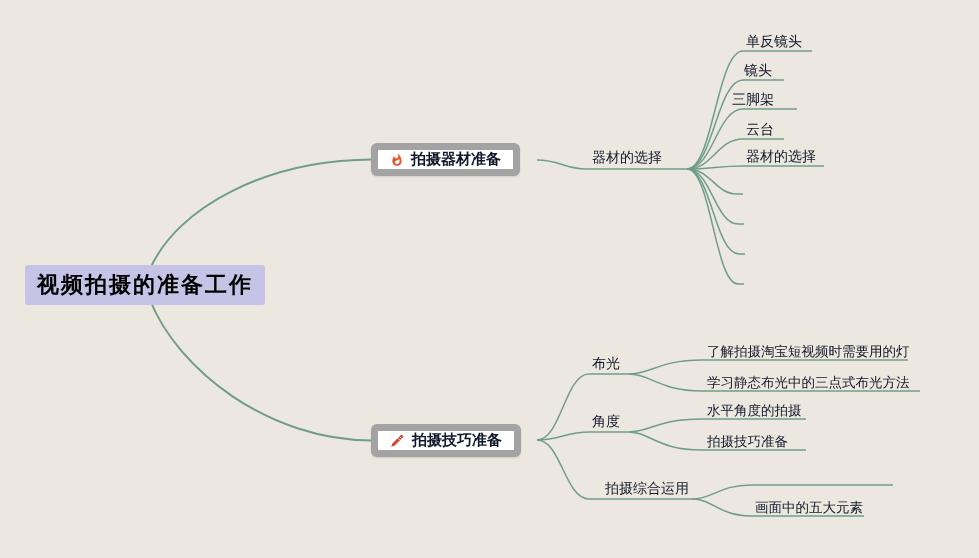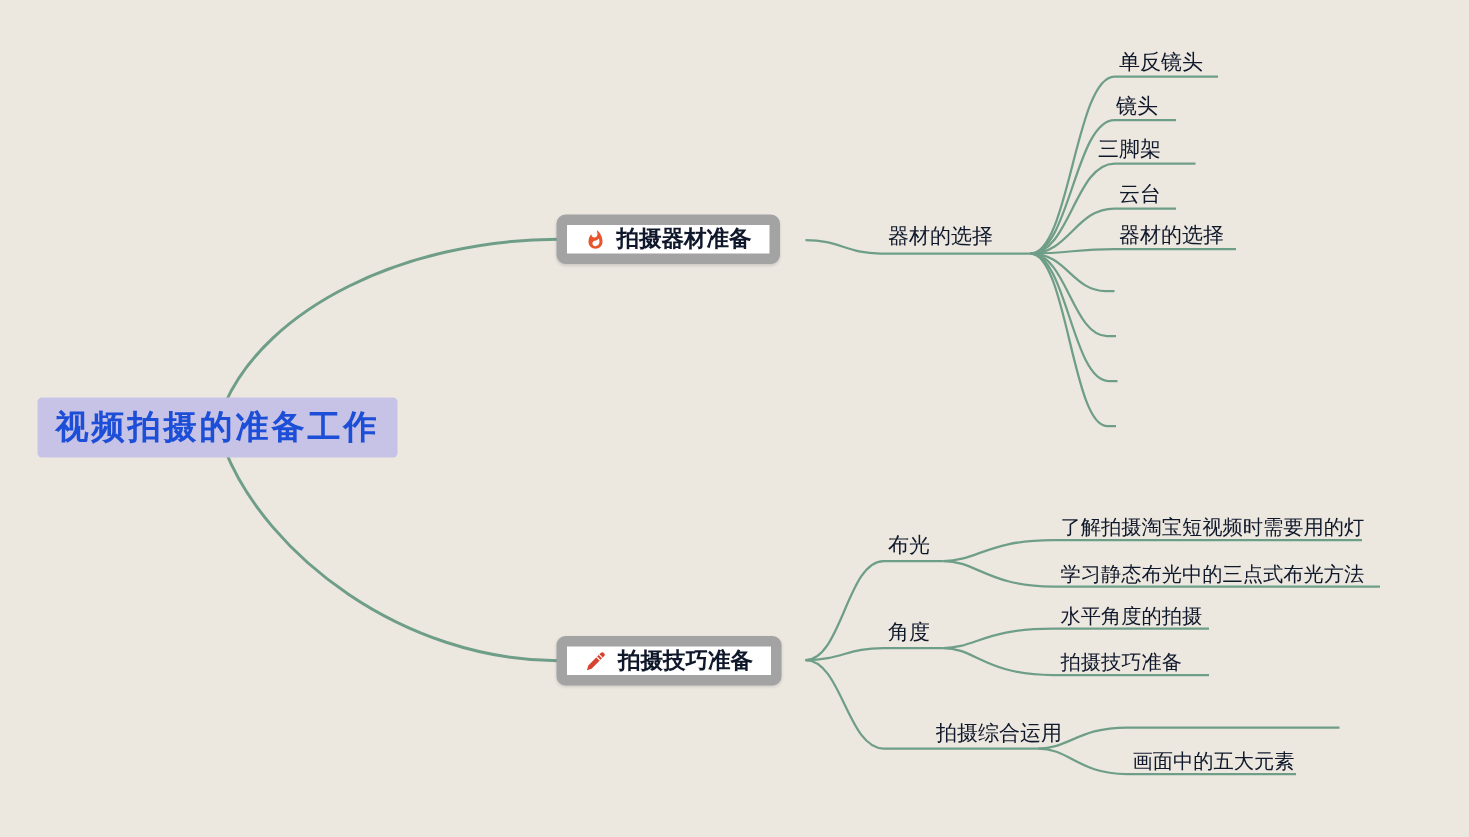--- a/index.html
+++ b/index.html
@@ -11,21 +11,21 @@
   }
   .edges { position:absolute; left:0; top:0; }
   .edges path { fill:none; stroke:#6f9e88; }
   .edges .main { stroke-width:2; }
   .edges .sub { stroke-width:1.5; }
 
   .node { position:absolute; white-space:nowrap; color:#0f172a; cursor:default;font-family:Liberation Mono, monospace; }
 
   .root-node {
     position:absolute; left:25px; top:265px;
-    background:#c7c3e6; color:#1d4ed8;
+    background:#c7c3e6; color:#000000;
     font-size:22px; font-weight:bold; letter-spacing:2px;
     padding:5px 12px; border-radius:3px; white-space:nowrap;
   }
 
   .topic-box {
     position:absolute; display:flex; align-items:center; gap:7px;
     background:#ffffff; border:7px solid #a3a3a3; border-radius:6px;
     height:33px; padding:0 12px;
     font-size:15px; font-weight:bold; color:#0f172a;
     box-shadow:0 1px 2px rgba(0,0,0,0.12); white-space:nowrap;
@@ -94,21 +94,21 @@
       <svg width="15" height="15" viewBox="0 0 24 24">
         <path fill="#d8432f" d="M2 22l1.5-5L17 3.5c.8-.8 2-.8 2.8 0l.7.7c.8.8.8 2 0 2.8L7 20.5 2 22z"></path>
         <path d="M15 5.5l3.5 3.5M12.5 8l3.5 3.5" stroke="#ffffff" stroke-width="1.3" fill="none"></path>
       </svg>
     </span>
     <span>拍摄技巧准备</span>
   </div>
 
   <div class="node subtopic" style="left:592px; top:355px;">布光</div>
   <div class="node subtopic" style="left:592px; top:413px;text-align:right;">角度</div>
-  <div class="node subtopic" style="left:624px; top:480px;text-align:right;">拍摄综合运用</div>
+  <div class="node subtopic" style="left:605px; top:480px;text-align:right;">拍摄综合运用</div>
 
   <div class="node leaf-sm" style="left:707px; top:374px;">学习静态布光中的三点式布光方法</div>
   <div class="node leaf-sm" style="left:707px; top:343px;">了解拍摄淘宝短视频时需要用的灯</div>
   <div class="node leaf-sm" style="left:707px; top:402px;">水平角度的拍摄</div>
   <div class="node leaf-sm" style="left:707px; top:433px;">拍摄技巧准备</div>
   <div class="node leaf-sm" style="left:755px; top:499px;">画面中的五大元素</div>
 
 </div>
 
 </body></html>

